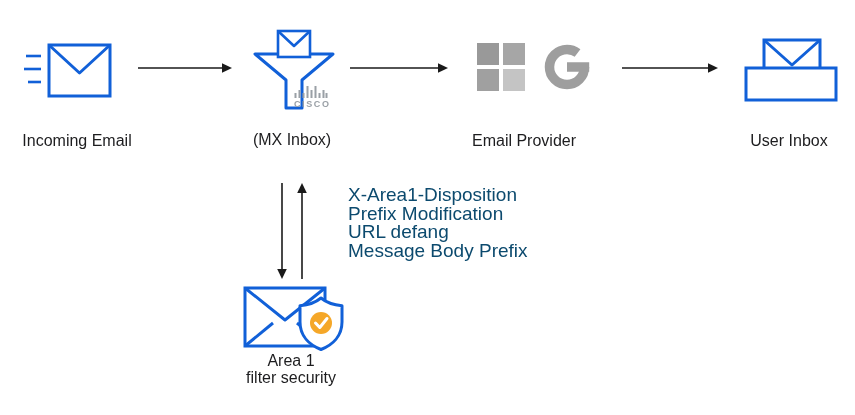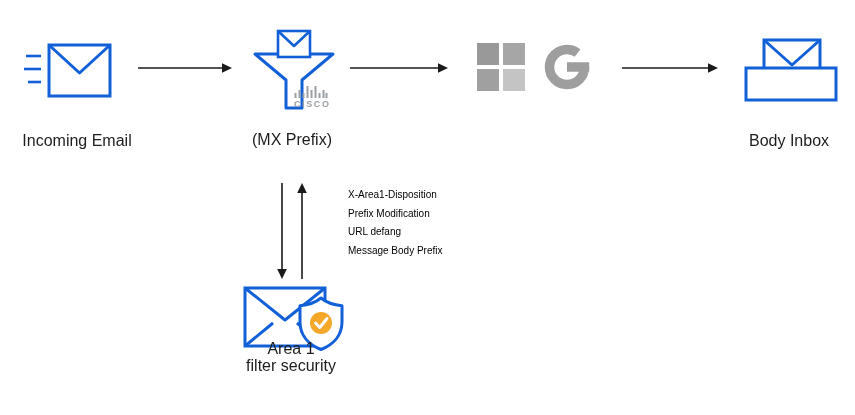--- a/index.html
+++ b/index.html
@@ -1,21 +1,21 @@
 <!DOCTYPE html>
 <html><head>
 <meta charset="utf-8">
 <style>
   * { margin:0; padding:0; box-sizing:border-box; }
   html,body { background:#ffffff; }
   body { font-family:"Liberation Sans", sans-serif; color:#111; }
   .canvas { position:relative; width:855px; height:415px; background:#ffffff; overflow:hidden; }
   .abs { position:absolute; }
   .label { font-size:16px; line-height:17px; color:#1d1d1f; text-align:center; }
-  .annotations { font-size:10px; line-height:18.5px; color:#000000; text-align:left; }
+  .annotations { font-size:19px; line-height:18.5px; color:#0c4a6e; text-align:left; }
   .cisco { display:flex; flex-direction:column; align-items:flex-start;justify-content:space-between; }
   .cisco .word { font-size:9px; font-weight:bold; letter-spacing:1.6px; color:#9aa0a6; margin-top:1px; }
   svg { display:block; }
 </style>
 </head>
 <body>
 
 <div class="canvas">
 
   <svg class="abs" style="left:24px; top:42px;" width="90" height="58" viewBox="0 0 90 58">
@@ -48,51 +48,52 @@
         <rect x="16.5" y="4" width="2" height="8"></rect>
         <rect x="20.5" y="0" width="2" height="12"></rect>
         <rect x="24.5" y="7" width="2" height="5"></rect>
         <rect x="28.5" y="4" width="2" height="8"></rect>
         <rect x="31.5" y="7" width="2" height="5"></rect>
       </g>
     </svg>
     <span class="word">CISCO</span>
   </div>
   <div class="abs label" style="left:222px; top:131px; width:140px;">
-    <div>(MX Prefix)</div>
+    <div>(MX Inbox)</div>
   </div>
 
   <svg class="abs" style="left:350px; top:61px;" width="98" height="14" viewBox="0 0 98 14">
     <line x1="0" y1="7" x2="88" y2="7" stroke="#1a1a1a" stroke-width="1.6"></line>
     <polygon points="88,2.2 98,7 88,11.8" fill="#1a1a1a"></polygon>
   </svg>
 
   <svg class="abs" style="left:476px; top:42px;" width="50" height="50" viewBox="0 0 50 50">
     <rect x="1" y="1" width="22" height="22" fill="#999999"></rect>
     <rect x="27" y="1" width="22" height="22" fill="#a6a6a6"></rect>
     <rect x="1" y="27" width="22" height="22" fill="#a0a0a0"></rect>
     <rect x="27" y="27" width="22" height="22" fill="#c4c4c4"></rect>
   </svg>
 
   <svg class="abs" style="left:538px; top:38px;" width="58" height="58" viewBox="0 0 58 58">
     <circle cx="29" cy="29" r="17.5" fill="none" stroke="#9e9e9e" stroke-width="9.5" stroke-dasharray="93.2 16.8"></circle>
     <rect x="29" y="24.25" width="22.2" height="9.5" fill="#9e9e9e"></rect>
   </svg>
+  <div class="abs label" style="left:454px; top:132px; width:140px;">Email Provider</div>
 
   <svg class="abs" style="left:622px; top:61px;" width="96" height="14" viewBox="0 0 96 14">
     <line x1="0" y1="7" x2="86" y2="7" stroke="#1a1a1a" stroke-width="1.6"></line>
     <polygon points="86,2.2 96,7 86,11.8" fill="#1a1a1a"></polygon>
   </svg>
 
   <svg class="abs" style="left:744px; top:38px;" width="94" height="64" viewBox="0 0 94 64">
     <rect x="20" y="2" width="56" height="40" fill="#fff" stroke="#1160D8" stroke-width="3"></rect>
     <polyline points="20,2 48,27 76,2" fill="none" stroke="#1160D8" stroke-width="3" stroke-linejoin="round"></polyline>
     <rect x="2" y="30" width="90" height="32" fill="#fff" stroke="#1160D8" stroke-width="3"></rect>
   </svg>
-  <div class="abs label" style="left:724px; top:132px; width:130px;">Body Inbox</div>
+  <div class="abs label" style="left:724px; top:132px; width:130px;">User Inbox</div>
 
   <svg class="abs" style="left:272px; top:183px;" width="40" height="96" viewBox="0 0 40 96">
     <line x1="10" y1="0" x2="10" y2="87" stroke="#1a1a1a" stroke-width="1.6"></line>
     <polygon points="5.2,86 14.8,86 10,96" fill="#1a1a1a"></polygon>
     <line x1="30" y1="96" x2="30" y2="9" stroke="#1a1a1a" stroke-width="1.6"></line>
     <polygon points="25.2,10 34.8,10 30,0" fill="#1a1a1a"></polygon>
   </svg>
 
   <div class="abs annotations" style="left:348px; top:186px; width:220px;">
     <div>X-Area1-Disposition</div>
@@ -103,18 +104,18 @@
 
   <svg class="abs" style="left:243px; top:286px;" width="108" height="78" viewBox="0 0 108 78">
     <rect x="2" y="2" width="80" height="58" fill="#fff" stroke="#1160D8" stroke-width="3"></rect>
     <polyline points="2,2 42,34 82,2" fill="none" stroke="#1160D8" stroke-width="3" stroke-linejoin="round"></polyline>
     <line x1="2" y1="60" x2="30" y2="37" stroke="#1160D8" stroke-width="3"></line>
     <line x1="82" y1="60" x2="54" y2="37" stroke="#1160D8" stroke-width="3"></line>
     <path d="M78,12 C84,17 91,19 99,19.8 V36 C99,50 89.5,59 78,63.5 C66.5,59 57,50 57,36 V19.8 C65,19 72,17 78,12 Z" fill="#fff" stroke="#1160D8" stroke-width="3" stroke-linejoin="round"></path>
     <circle cx="78" cy="37" r="11" fill="#F5A728"></circle>
     <polyline points="72.5,37 76.8,41.5 84,32.5" fill="none" stroke="#fff" stroke-width="3" stroke-linecap="round" stroke-linejoin="round"></polyline>
   </svg>
-  <div class="abs label" style="left:226px; top:340px; width:130px;">
+  <div class="abs label" style="left:226px; top:352px; width:130px;">
     <div>Area 1</div>
     <div>filter security</div>
   </div>
 
 </div>
 
 </body></html>

